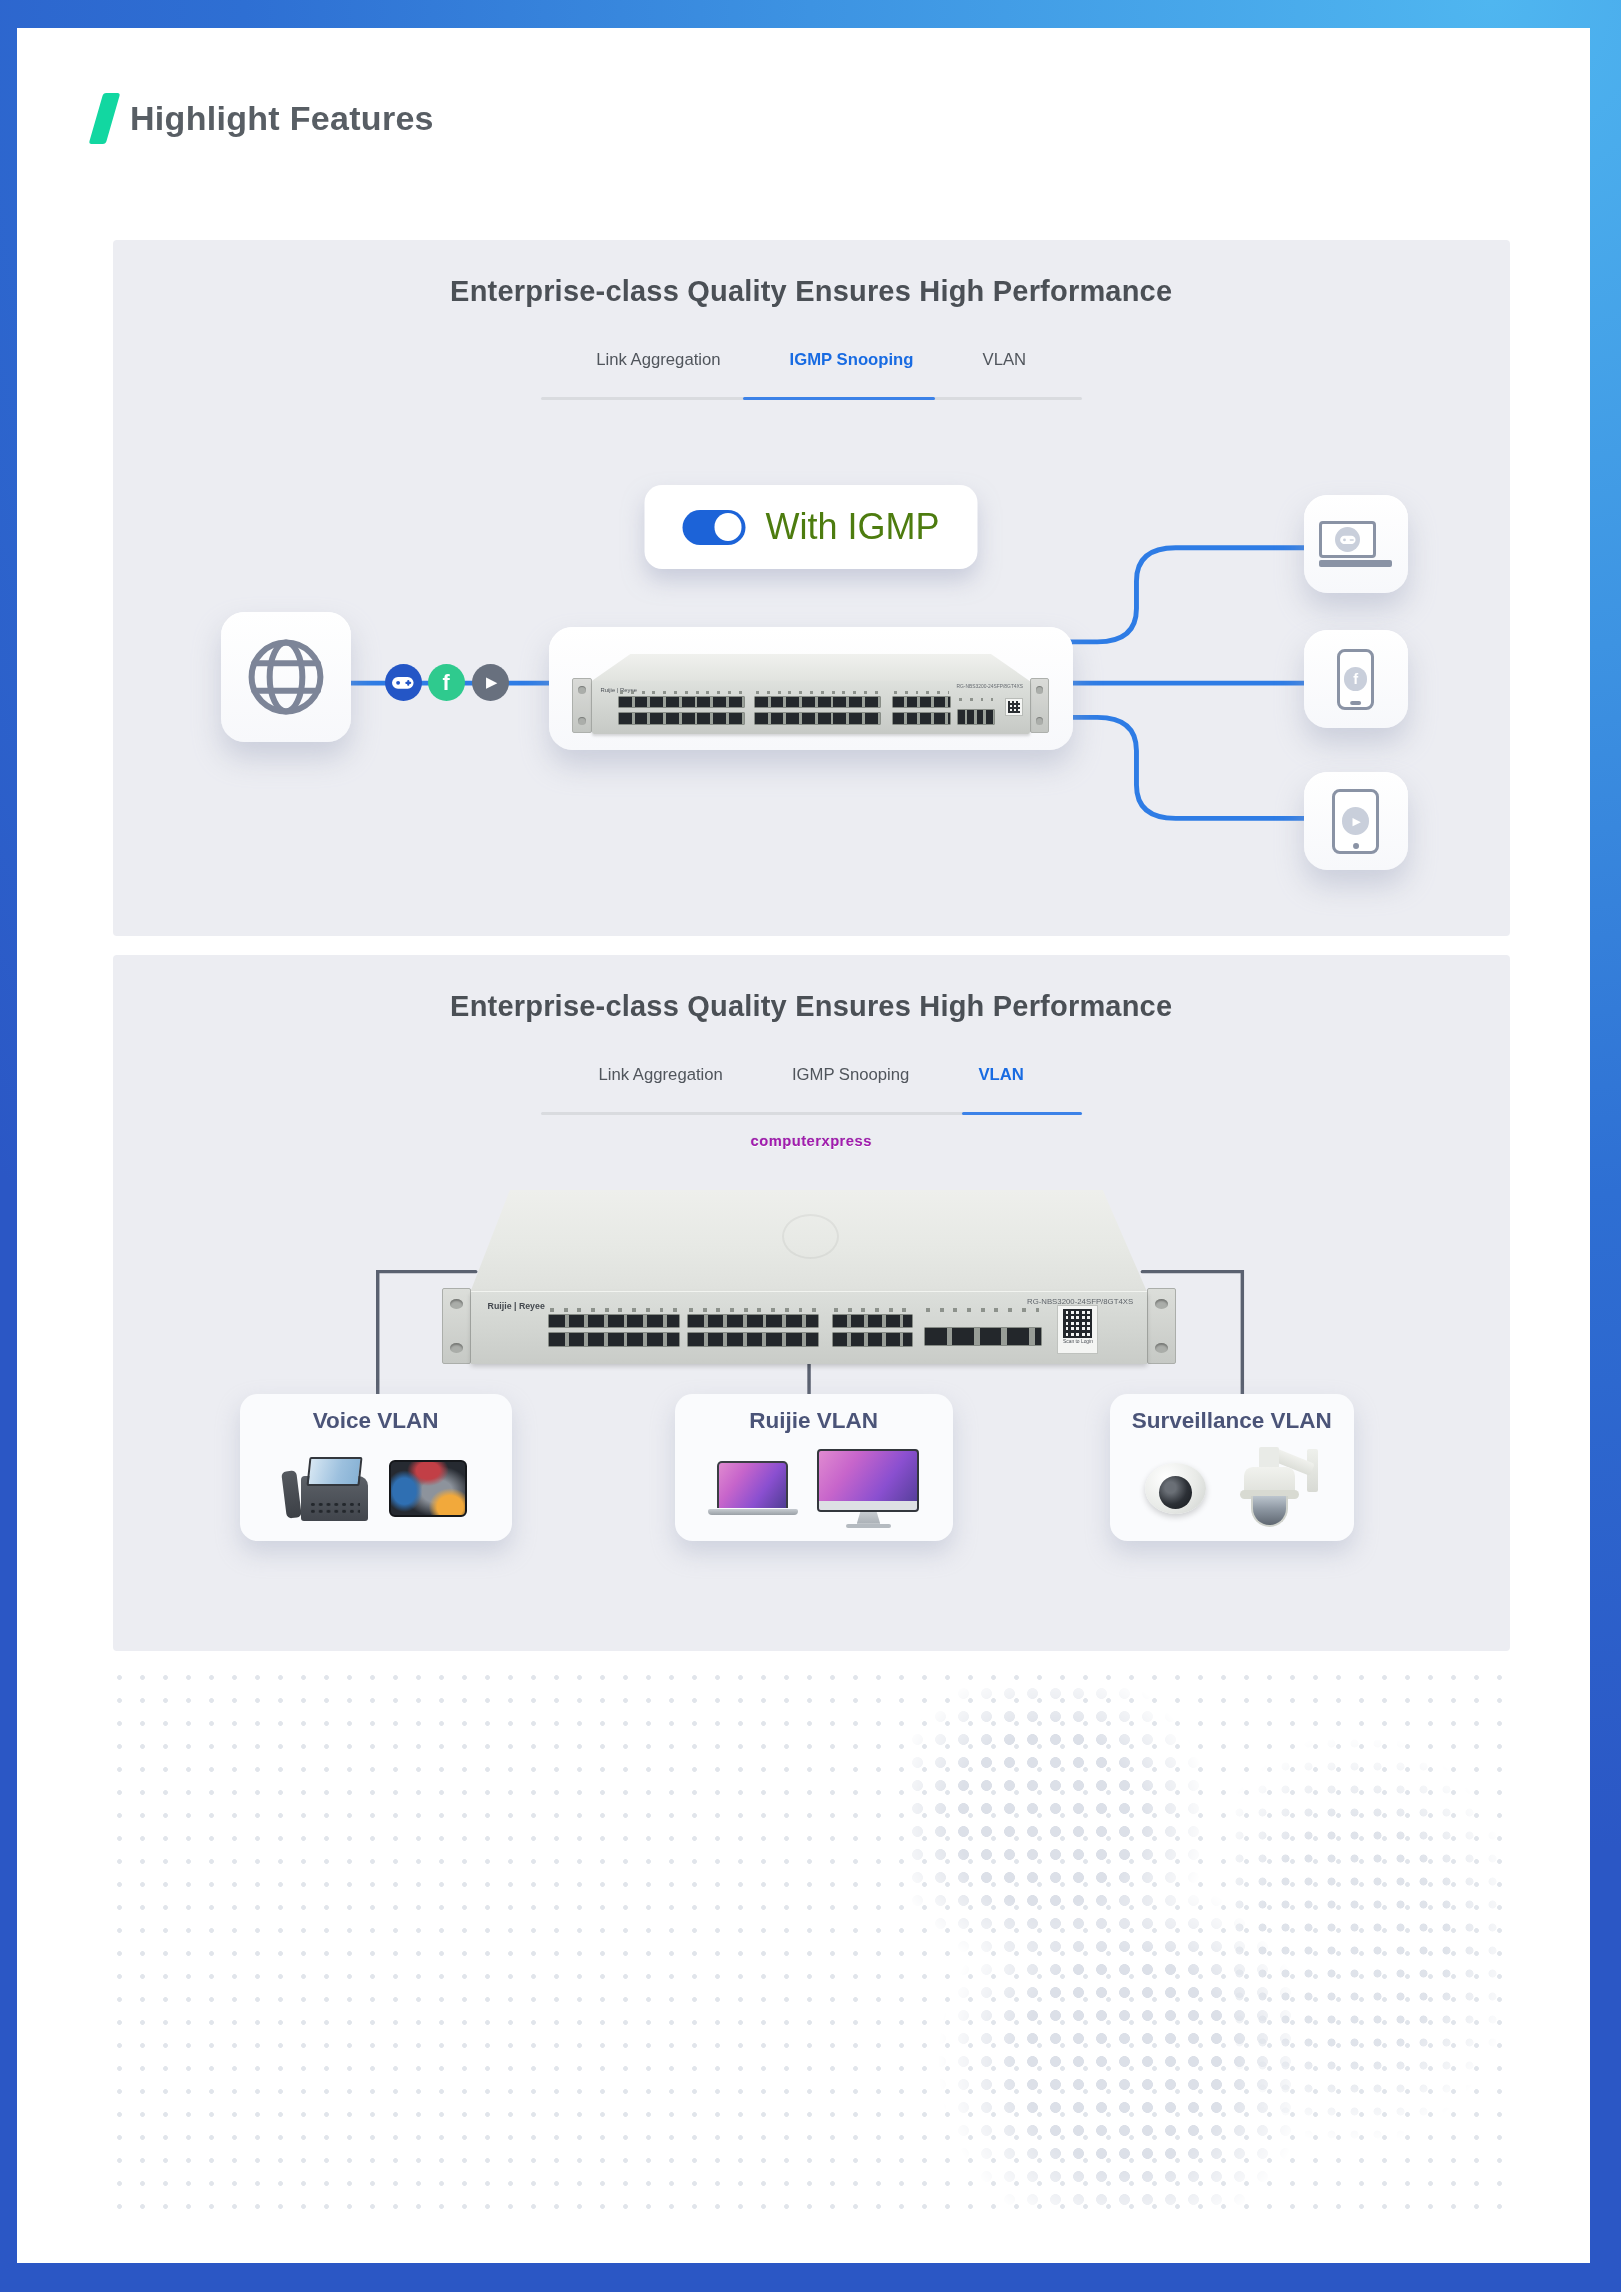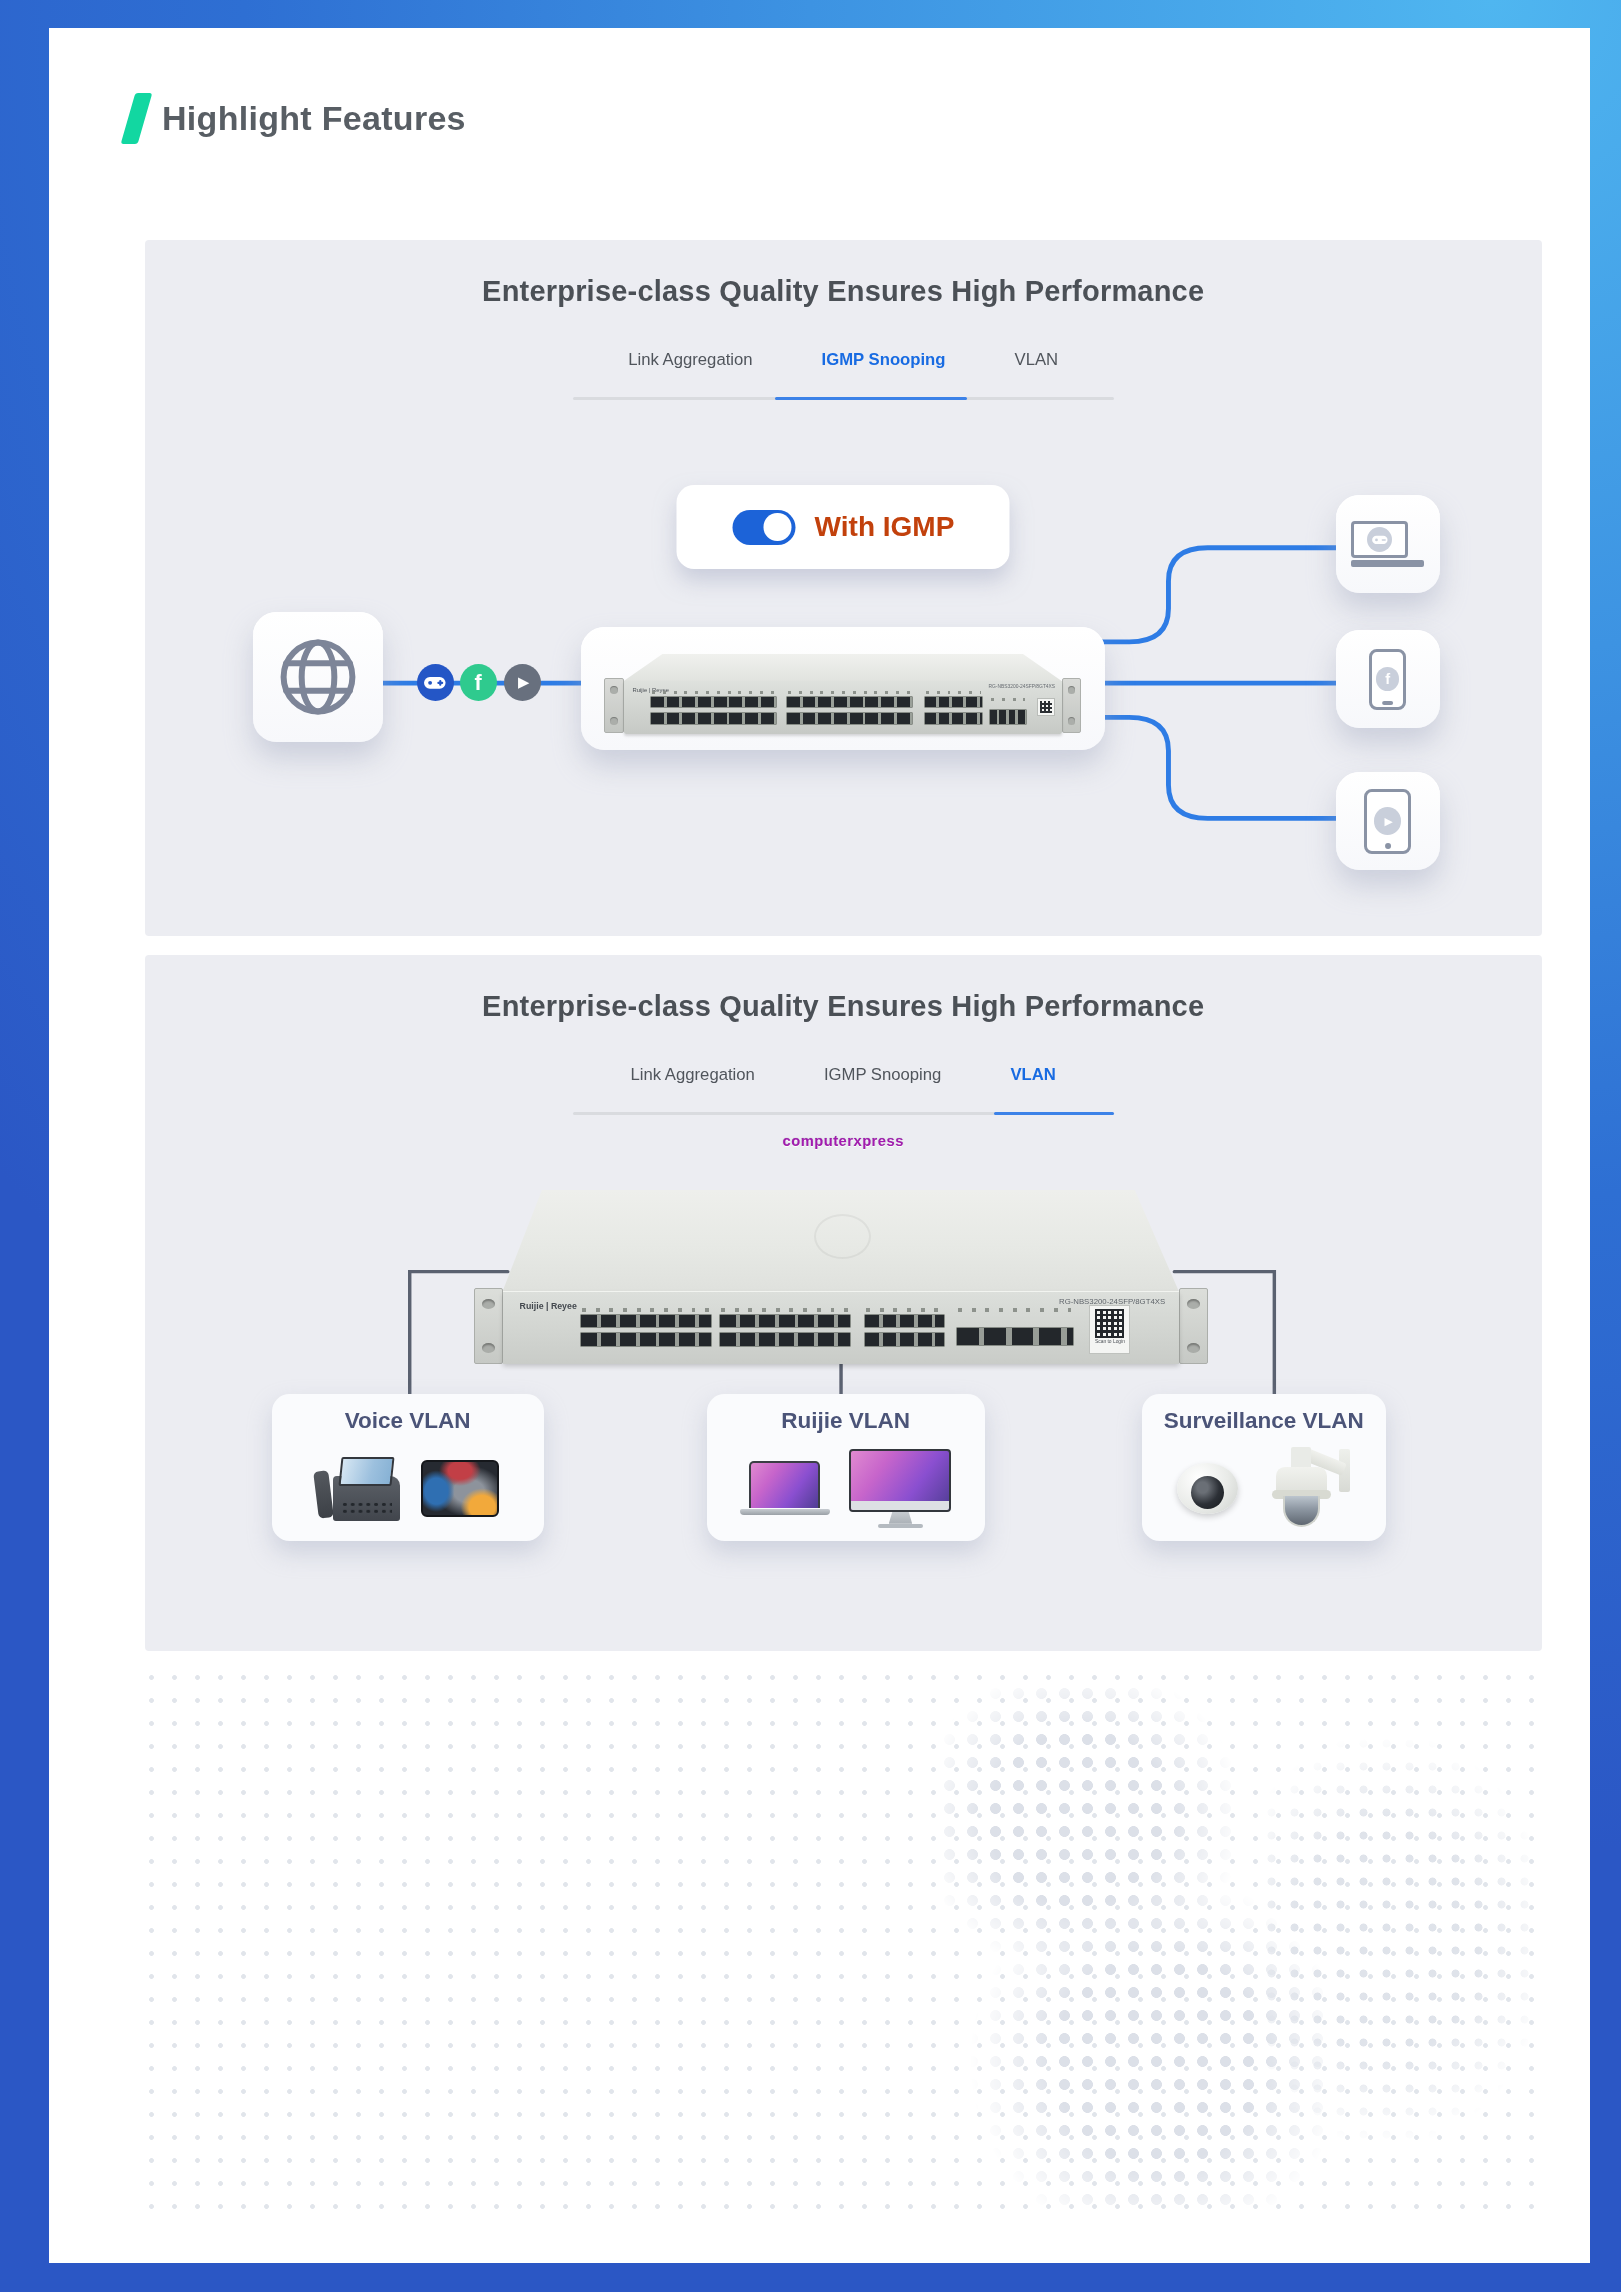--- a/index.html
+++ b/index.html
@@ -1,19 +1,19 @@
 <!DOCTYPE html>
 <html><head>
 <meta charset="utf-8">
 <style>
   html,body{margin:0;padding:0;background:#888;}
   *{box-sizing:border-box;font-family:"Liberation Sans", sans-serif;}
   .canvas{position:relative;width:1621px;height:2293px;margin:0 auto;overflow:hidden;
     background:radial-gradient(140% 95% at 92% 0%, #4fb6f0 0%, #3d93e2 30%, #2e6fd3 55%, #2b57c5 85%, #2b57c5 100%);}
-  .page{position:absolute;left:16.7px;top:28px;right:31px;bottom:30px;background:#ffffff;margin-left:32px;}
+  .page{position:absolute;left:16.7px;top:28px;right:31px;bottom:30px;background:#ffffff;}
 
   
   .hdr{position:absolute;left:79px;top:65px;display:flex;align-items:center;gap:17.6px;}
   .slash{width:16.7px;height:51px;background:#12d7a1;transform:skewX(-16deg);border-radius:2.9px;}
   .hdr h1{margin:0;font-size:34px;font-weight:bold;color:#585e64;letter-spacing:0.3px;}
 
   
   .panel{position:absolute;left:96px;width:1397px;height:696px;background:#ecedf2;border-radius:3.9px;}
   .p1{top:212px;} .p2{top:927px;}
   .ptitle{margin:0;padding-top:35px;text-align:center;font-size:29px;font-weight:bold;color:#4b5056;letter-spacing:0.2px;}
@@ -30,21 +30,21 @@
   
   .dsvg{position:absolute;left:0;top:0;}
   .card{position:absolute;background:linear-gradient(180deg,#ffffff,#f7f8fb);border-radius:23.5px;
     box-shadow:0 15.7px 27.4px rgba(163,171,194,.45), 0 2px 0 #ffffff inset;}
 
   
   .pill{position:absolute;left:50%;transform:translateX(-50%);top:245px;width:333px;height:84px;background:#fff;
     border-radius:17.6px;box-shadow:0 11.8px 21.6px rgba(167,174,198,.5);display:flex;align-items:center;justify-content:center;gap:19.6px;}
   .tgl{width:63px;height:35px;background:#1c63d8;border-radius:17.6px;position:relative;}
   .tgl .knob{position:absolute;right:3.9px;top:3.9px;width:27.4px;height:27.4px;background:#fff;border-radius:50%;}
-  .pill .plabel{font-size:28px;font-weight:bold;color:#c2410c;}
+  .pill .plabel{font-size:36px;font-weight:normal;color:#4d7c0f;}
 
   .globe-card{left:108px;top:372px;width:130px;height:130px;display:flex;align-items:center;justify-content:center;}
   .cico{position:absolute;top:424px;width:37px;height:37px;border-radius:50%;display:flex;align-items:center;justify-content:center;z-index:3;}
   .cico.game{left:272px;background:#2456c6;}
   .cico.fb{left:315px;background:#2fca8e;}
   .cico.play{left:359px;background:#68707e;}
   .cico .fglyph{color:#fff;font-weight:bold;font-size:21.6px;line-height:1;}
   .cico .pglyph{color:#fff;font-size:14.7px;line-height:1;padding-left:2.9px;}
 
   .sw1-card{left:436px;top:387px;width:524px;height:123px;}

